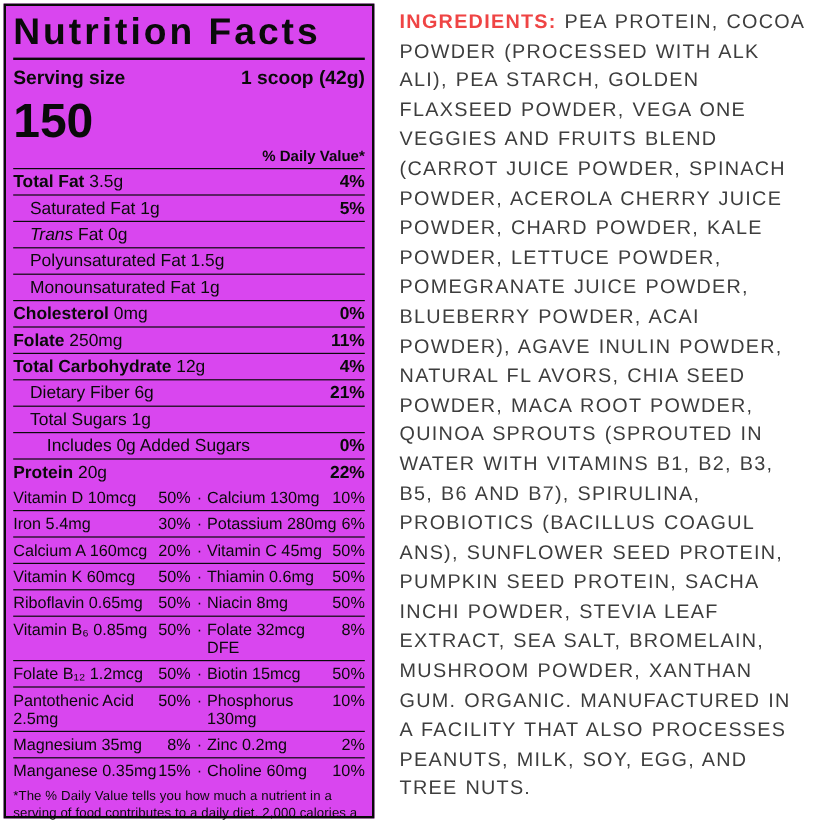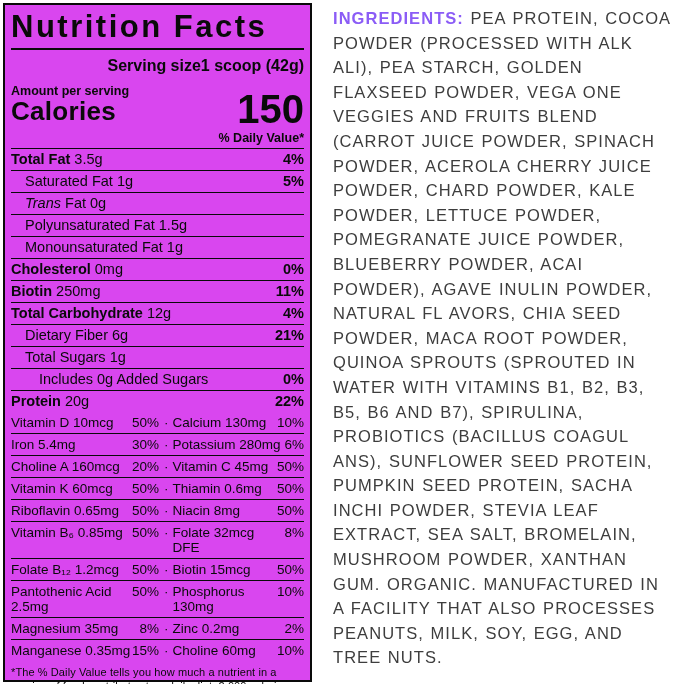--- a/index.html
+++ b/index.html
@@ -19,21 +19,21 @@
     padding:4px 6px 5px 6px;
     display:flex; flex-direction:column;
   }
   .nf-title {
     font-size:31px; font-weight:900; letter-spacing:2.5px;
     line-height:1.1; padding:1px 0 4px 0;
     border-bottom:2px solid #0a0a0a;
     white-space:nowrap;
   }
   .serving-row {
-    display:flex; justify-content:flex-end; align-items:baseline;
+    display:flex; justify-content:space-between; align-items:baseline;
     font-size:16px; font-weight:bold; padding:7px 0 6px 0;
   }
   .bar { background:#0f0f0f; width:100%; }
   .bar-8 { height:8px; }
   .bar-4 { height:4px; }
   .bar-10 { height:10px; }
   .bar-5 { height:5px; }
   .calories-block {
     display:flex; justify-content:space-between; align-items:flex-end;
     padding:3px 0 1px 0;
@@ -71,40 +71,36 @@
   }
   
   .ingredients {
     flex:1; padding:6px 6px 0 21px;
     color:#3d3d3d;
   }
   .ingredients p {
     font-size:16.5px; line-height:24.6px; letter-spacing:1.05px;
     word-spacing:1px;
   }
-  .ingredients b { font-weight:bold; color:#8b5cf6; }
+  .ingredients b { font-weight:bold; color:#ef4444; }
 </style>
 </head>
 <body>
 
 <div class="nf-panel">
   <div class="nf-title">Nutrition Facts</div>
 
   <div class="serving-row">
     <span>Serving size</span>
     <span>1 scoop (42g)</span>
   </div>
 
   <div class="bar bar-8"></div>
 
   <div class="calories-block">
-    <div class="cal-left">
-      <div class="aps">Amount per serving</div>
-      <div class="cal-word">Calories</div>
-    </div>
     <div class="cal-value">150</div>
   </div>
 
   <div class="bar bar-4"></div>
 
   <div class="dv-header">% Daily Value*</div>
 
   <div class="n-table">
       <div class="n-row ind-0">
         <span class="n-name"><b>Total Fat</b> 3.5g</span>
@@ -124,21 +120,21 @@
       </div>
       <div class="n-row ind-1">
         <span class="n-name">Monounsaturated Fat 1g</span>
         <span class="n-dv"></span>
       </div>
       <div class="n-row ind-0">
         <span class="n-name"><b>Cholesterol</b> 0mg</span>
         <span class="n-dv">0%</span>
       </div>
       <div class="n-row ind-0">
-        <span class="n-name"><b>Biotin</b> 250mg</span>
+        <span class="n-name"><b>Folate</b> 250mg</span>
         <span class="n-dv">11%</span>
       </div>
       <div class="n-row ind-0">
         <span class="n-name"><b>Total Carbohydrate</b> 12g</span>
         <span class="n-dv">4%</span>
       </div>
       <div class="n-row ind-1">
         <span class="n-name">Dietary Fiber 6g</span>
         <span class="n-dv">21%</span>
       </div>
@@ -176,21 +172,21 @@
           <span>30%</span>
         </span>
         <span class="m-dot">·</span>
         <span class="m-right">
           <span>Potassium 280mg</span>
           <span>6%</span>
         </span>
       </div>
       <div class="m-row">
         <span class="m-left">
-          <span>Choline A 160mcg</span>
+          <span>Calcium A 160mcg</span>
           <span>20%</span>
         </span>
         <span class="m-dot">·</span>
         <span class="m-right">
           <span>Vitamin C 45mg</span>
           <span>50%</span>
         </span>
       </div>
       <div class="m-row">
         <span class="m-left">

